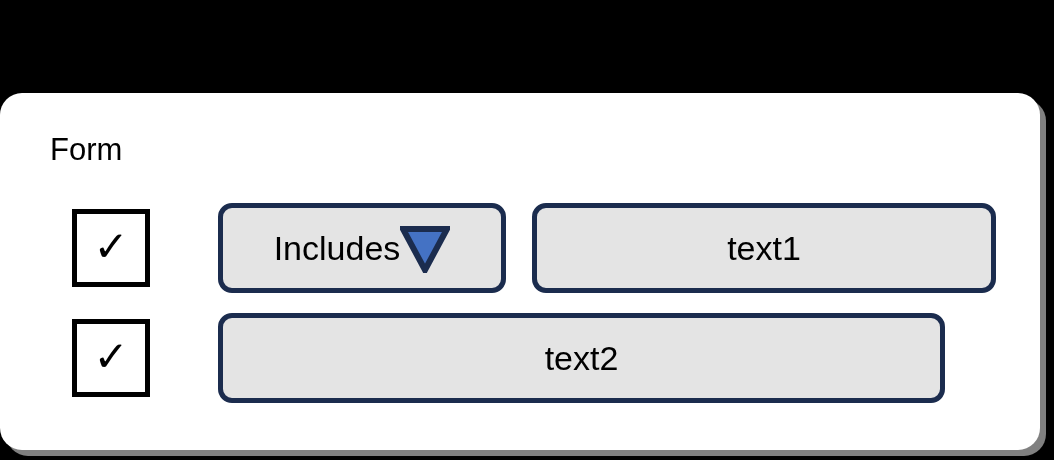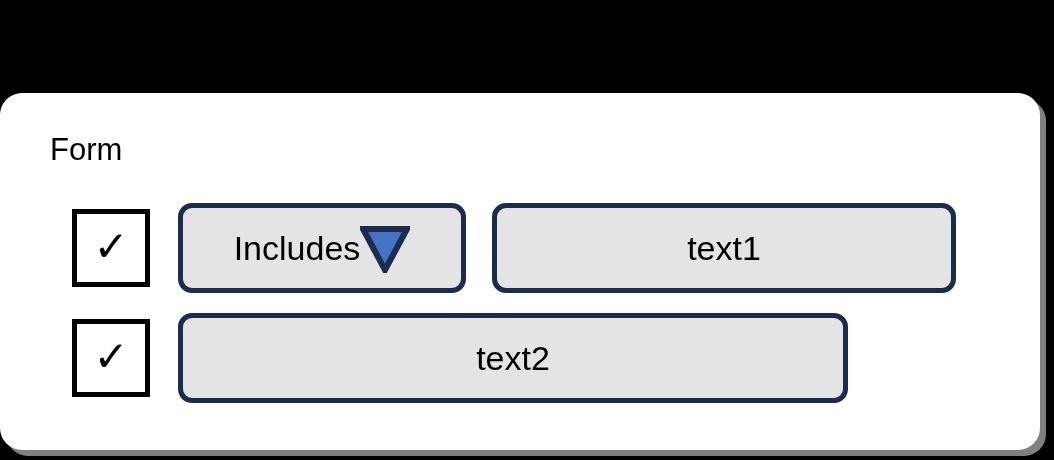--- a/index.html
+++ b/index.html
@@ -76,20 +76,21 @@
     position: absolute;
     top: 0px;
     height: 90px;
     box-sizing: border-box;
     border: 5px solid #1b2c4e;
     border-radius: 14px;
     background: #e4e4e4;
     display: flex;
     align-items: center;
     justify-content: center;
+    margin-left: 40px;
   }
   .field-label {
     font-size: 34px;
     line-height: 34px;
     color: #000000;
     white-space: nowrap;
   }
 
   
   #dropdown-includes {
@@ -101,21 +102,21 @@
     align-items: center;
     justify-content: center;
     gap: 0px;
   }
   #text1-field {
     left: 492px;
     width: 464px;
   }
   #text2-field {
     left: 178px;
-    width: 670px;
+    width: 727px;
   }
 
   
   .caret-icon {
     display: inline-block;
     width: 50px;
     height: 48px;
     flex: 0 0 auto;
     margin-left: 0px;
     margin-top: 2px;

